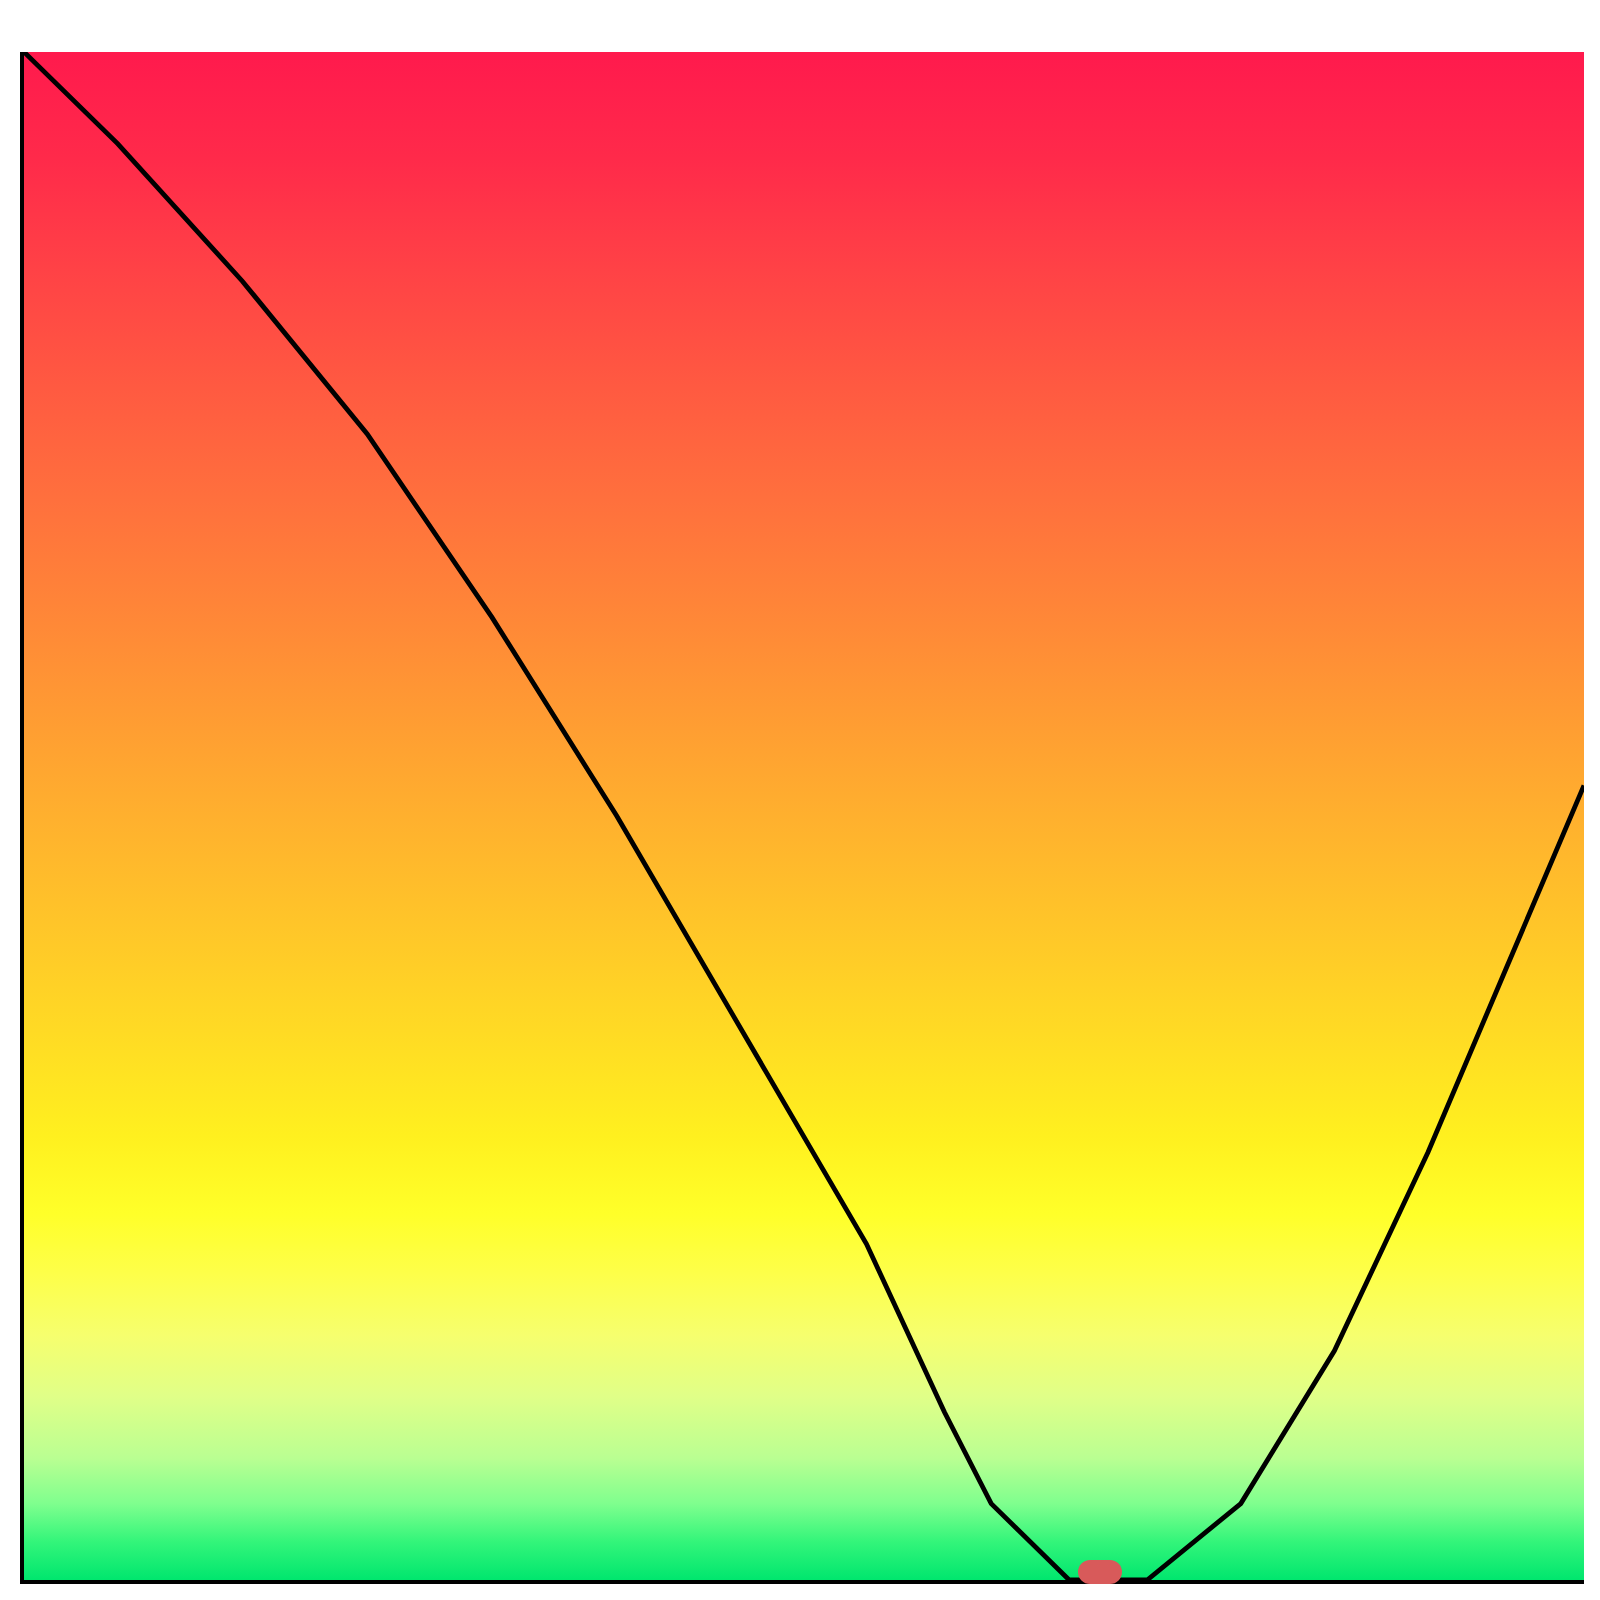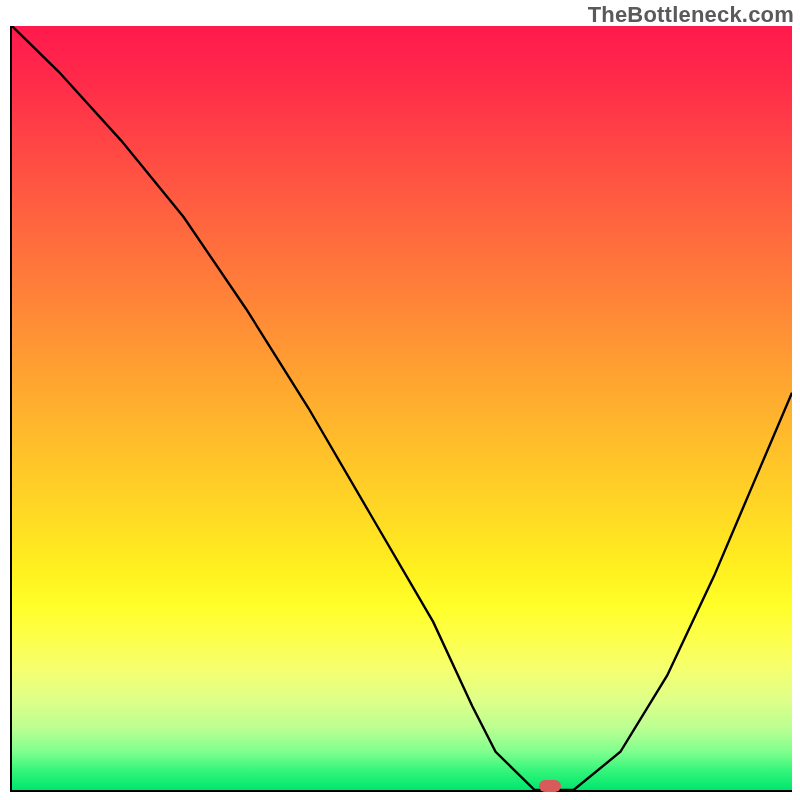--- a/index.html
+++ b/index.html
@@ -70,21 +70,20 @@
     border-radius: 6px;
     background: #d85a5a;
     transform: translate(-50%, -50%);
   }
 </style>
 </head>
 <body>
 
 <div class="frame">
 
-  <div class="watermark">TheBottleneck.com</div>
 
   <div class="plot-area">
 
     <svg class="curve" viewBox="0 0 780 764" preserveAspectRatio="none">
       <path id="curve-path" d="M 0.0 0.0 Q 23.4 22.9 46.8 45.8 Q 78.0 80.2 109.2 114.6 Q 140.4 152.8 171.6 191.0 Q 202.8 236.8 234.0 282.7 Q 265.2 332.3 296.4 382.0 Q 327.6 435.5 358.8 489.0 Q 390.0 542.4 421.2 595.9 Q 440.7 638.0 460.2 680.0 Q 471.9 702.9 483.6 725.8 Q 503.1 744.9 522.6 764.0 Q 542.1 764.0 561.6 764.0 Q 585.0 744.9 608.4 725.8 Q 631.8 687.6 655.2 649.4 Q 678.6 599.8 702.0 550.1 Q 721.5 504.2 741.0 458.4 Q 760.5 412.5 780.0 366.7 " fill="none" stroke="#000000" stroke-width="2.4"></path>
     </svg>
 
     <div id="min-marker" class="marker" style="left: 538.2px; top: 760px; background: rgb(216, 90, 90);"></div>
 
   </div>

